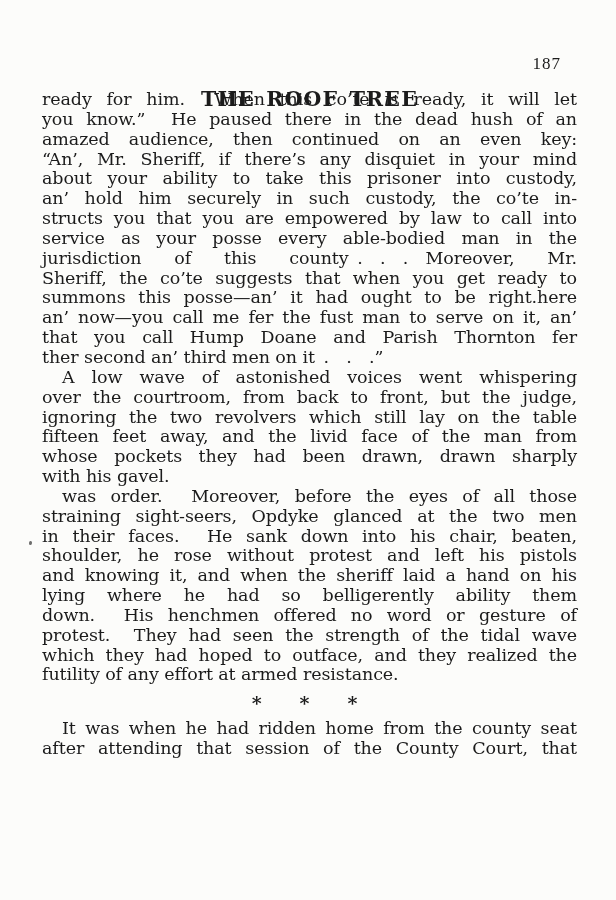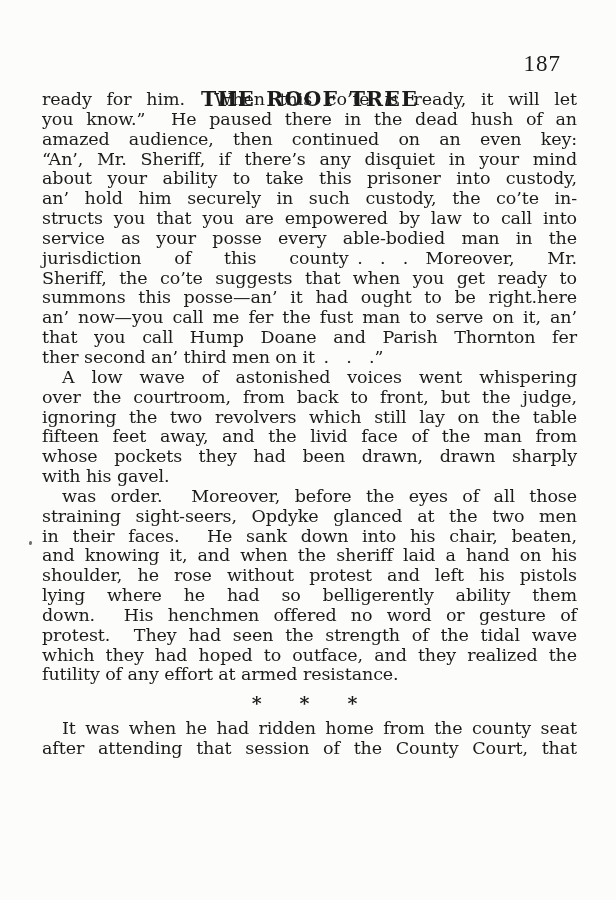--- a/index.html
+++ b/index.html
@@ -23,21 +23,21 @@
     font-weight: bold;
     font-size: 20.5px;
     line-height: 22px;
     letter-spacing: 1.2px;
     word-spacing: 3px;
     margin-top: 36px;
   }
   .page-number {
     position: absolute; right: 16px; top: 1px;
     font-family: "Liberation Serif", serif;
-    font-size: 23px;
+    font-size: 17px;
     line-height: 22px;
     letter-spacing: 1px;
   }
   .text-body {
     position: absolute;
     left: 42px; right: 39px; top: 90px;
     font-size: 17.5px;
     line-height: 19.84px;
     letter-spacing: -0.1px;
   }
@@ -101,22 +101,22 @@
         <div class="line"><span>over the courtroom, from back to front, but the judge,</span></div>
         <div class="line"><span>ignoring the two revolvers which still lay on the table</span></div>
         <div class="line"><span>fifteen feet away, and the livid face of the man from</span></div>
         <div class="line"><span>whose pockets they had been drawn, drawn sharply</span></div>
         <div class="line no-j"><span>with his gavel.</span></div>
       </div>
       <div class="para indent">
         <div class="line"><span>was order.&nbsp; Moreover, before the eyes of all those</span></div>
         <div class="line"><span>straining sight-seers, Opdyke glanced at the two men</span></div>
         <div class="line"><span>in their faces.&nbsp; He sank down into his chair, beaten,</span></div>
+        <div class="line"><span>shoulder, he rose without protest and left his pistols</span></div>
         <div class="line"><span>and knowing it, and when the sheriff laid a hand on his</span></div>
-        <div class="line"><span>shoulder, he rose without protest and left his pistols</span></div>
         <div class="line"><span>lying where he had so belligerently ability them</span></div>
         <div class="line"><span>down.&nbsp; His henchmen offered no word or gesture of</span></div>
         <div class="line"><span>protest.&nbsp; They had seen the strength of the tidal wave</span></div>
         <div class="line"><span>which they had hoped to outface, and they realized the</span></div>
         <div class="line no-j"><span>futility of any effort at armed resistance.</span></div>
       </div>
       <div class="sep">
         <span>*</span>
         <span>*</span>
         <span>*</span>

